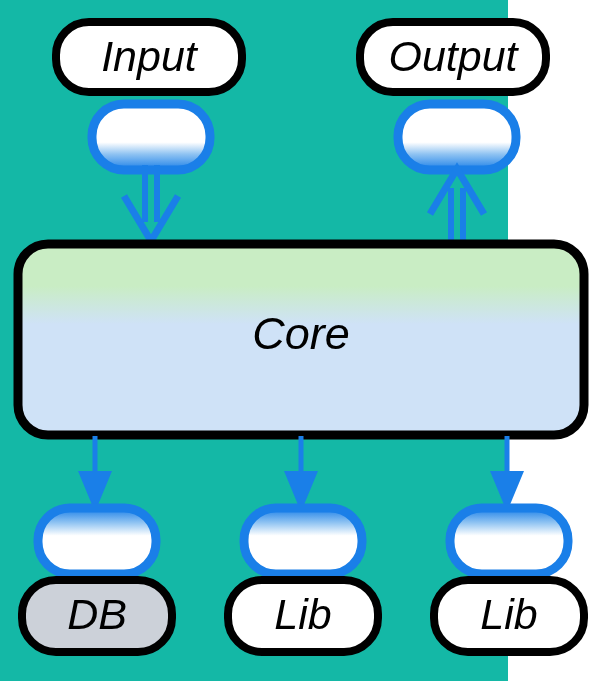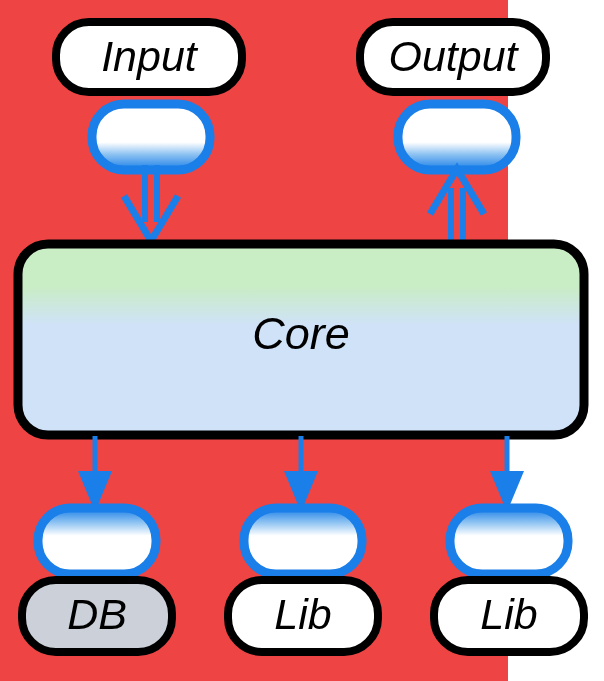--- a/index.html
+++ b/index.html
@@ -10,21 +10,21 @@
   body {
     width: 604px;
     height: 681px;
     overflow: hidden;
     font-family: "Liberation Sans", sans-serif;
   }
   #diagram-root {
     position: relative;
     width: 508px;
     height: 681px;
-    background: #ef4444;
+    background: #14b8a6;
   }
   svg#diagram-svg {
     display: block;
     width: 604px;
     height: 681px;
   }
   .node-label {
     font-family: "Liberation Sans", sans-serif;
     font-style: italic;
     font-weight: 400;

